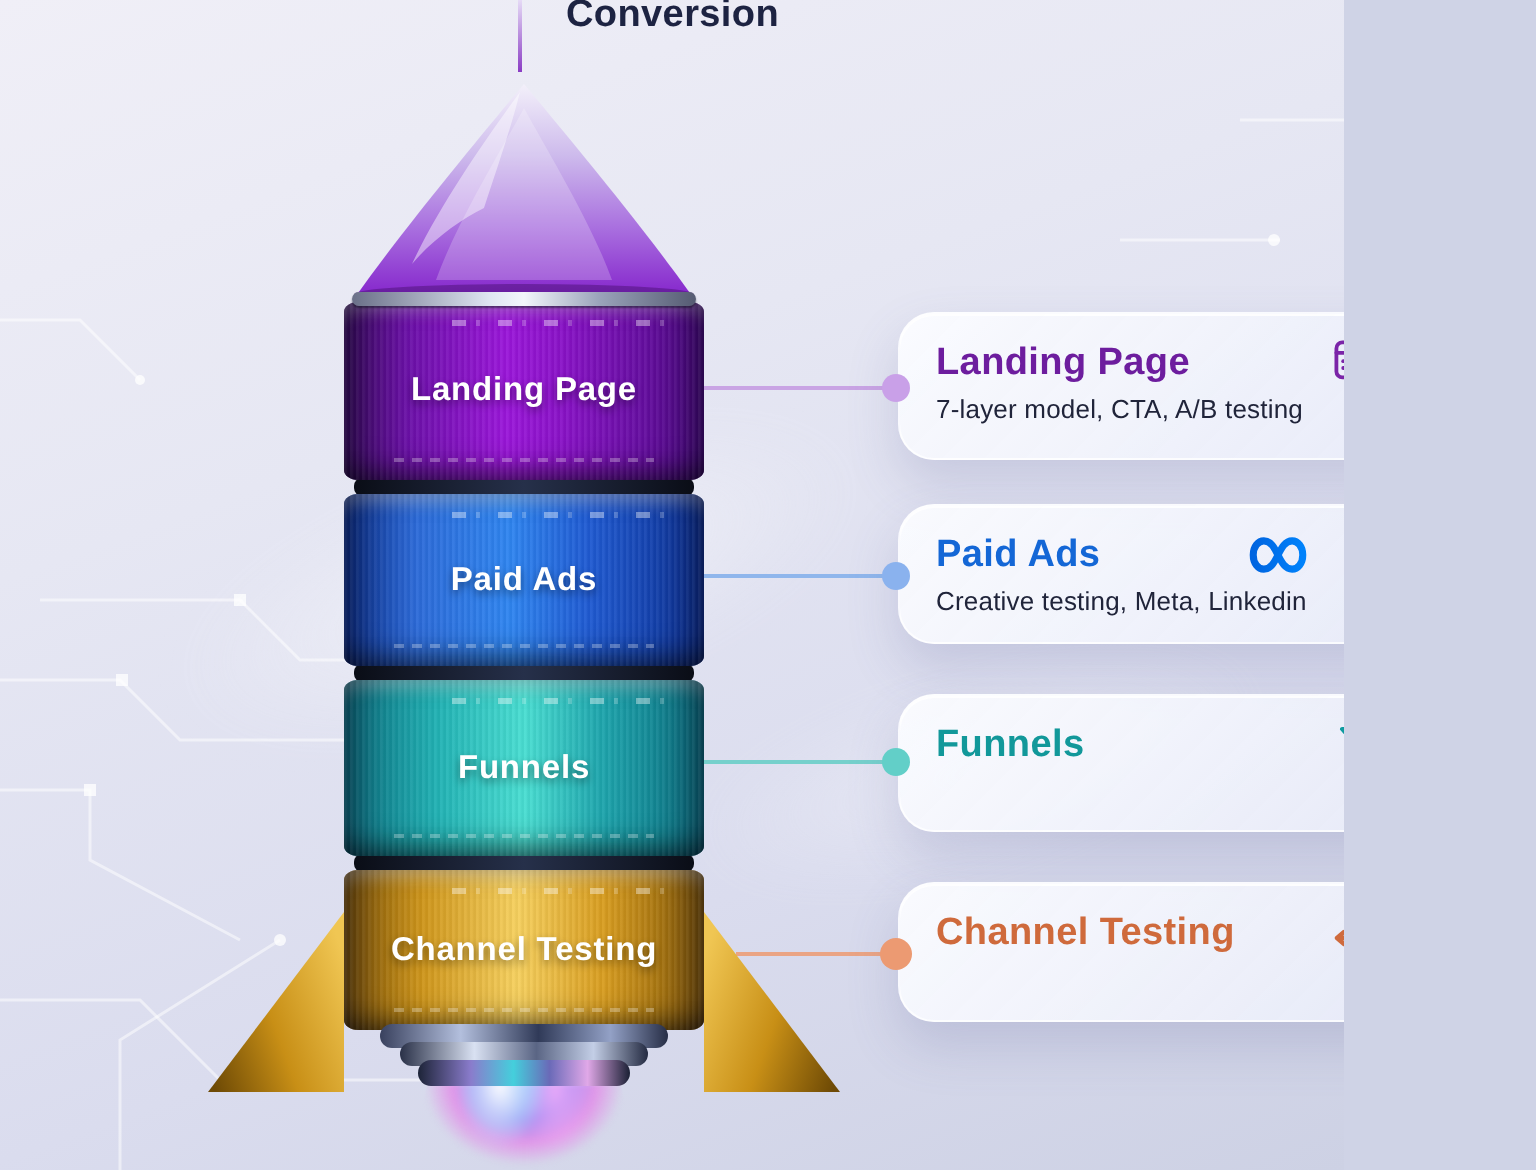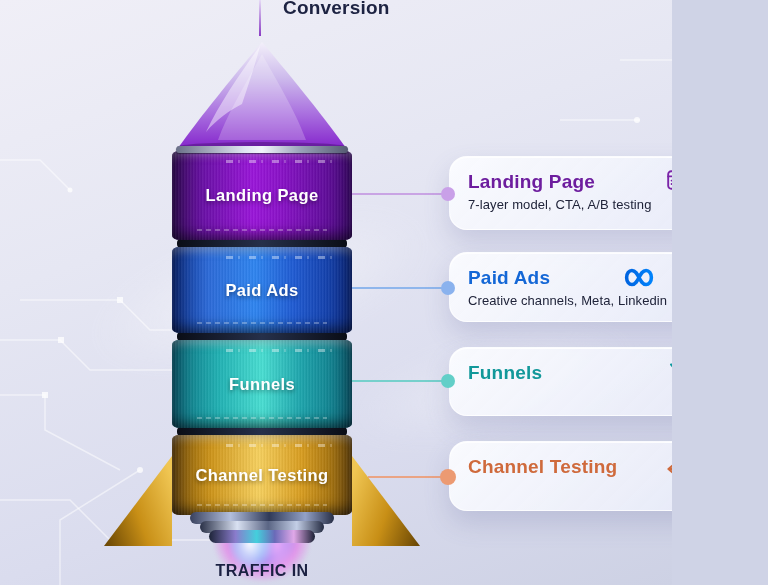--- a/index.html
+++ b/index.html
@@ -166,42 +166,41 @@
     <div class="stage-label">Channel Testing</div>
   </div>
 
   <div class="fin fin-left"></div>
   <div class="fin fin-right"></div>
 
   <div class="ring ring1"></div>
   <div class="ring ring2"></div>
   <div class="ring ring3"></div>
   <div class="flame"></div>
-  <div class="traffic-label">TRAFFIC IN</div>
 
   <div class="card" style="top:156px;height:74px;">
     <div class="card-title t-lp">Landing Page</div>
     <div class="card-sub">7-layer model, CTA, A/B testing</div>
     <div class="card-icons">
       <svg width="27" height="25" viewBox="0 0 27 25">
         <g stroke="#7b24a8" stroke-width="1.9" fill="none" stroke-linecap="round" stroke-linejoin="round">
           <rect x="1.2" y="1.2" width="22.5" height="17.5" rx="3"></rect>
           <line x1="1.2" y1="6.4" x2="23.7" y2="6.4"></line>
           <line x1="4.6" y1="10.6" x2="9.6" y2="10.6"></line>
           <line x1="4.6" y1="14" x2="8.2" y2="14"></line>
           <circle cx="16" cy="14" r="4.6" fill="#f0ecf8"></circle>
           <line x1="19.5" y1="17.5" x2="24" y2="22"></line>
         </g>
       </svg>
     </div>
   </div>
 
   <div class="card" style="top:252px;height:70px;">
     <div class="card-title t-pa">Paid Ads</div>
-    <div class="card-sub">Creative channels, Meta, Linkedin</div>
+    <div class="card-sub">Creative testing, Meta, Linkedin</div>
     <div class="card-icons">
       <svg width="32" height="23" viewBox="0 0 36 26">
         <defs>
             <linearGradient id="mg" x1="0" y1="0" x2="1" y2="0">
           <stop offset="0" stop-color="#0064e0"></stop>
               <stop offset="1" stop-color="#0082fb"></stop>
         </linearGradient>
           </defs>
         <path d="M4,13 C4,8.2 6.8,5 10,5 C14,5 16,9 18,13 C20,17 22,21 26,21 C29.2,21 32,17.8 32,13 C32,8.2 29.2,5 26,5 C22,5 20,9 18,13 C16,17 14,21 10,21 C6.8,21 4,17.8 4,13 Z" fill="none" stroke="url(#mg)" stroke-width="4" stroke-linecap="round"></path>
       </svg>

